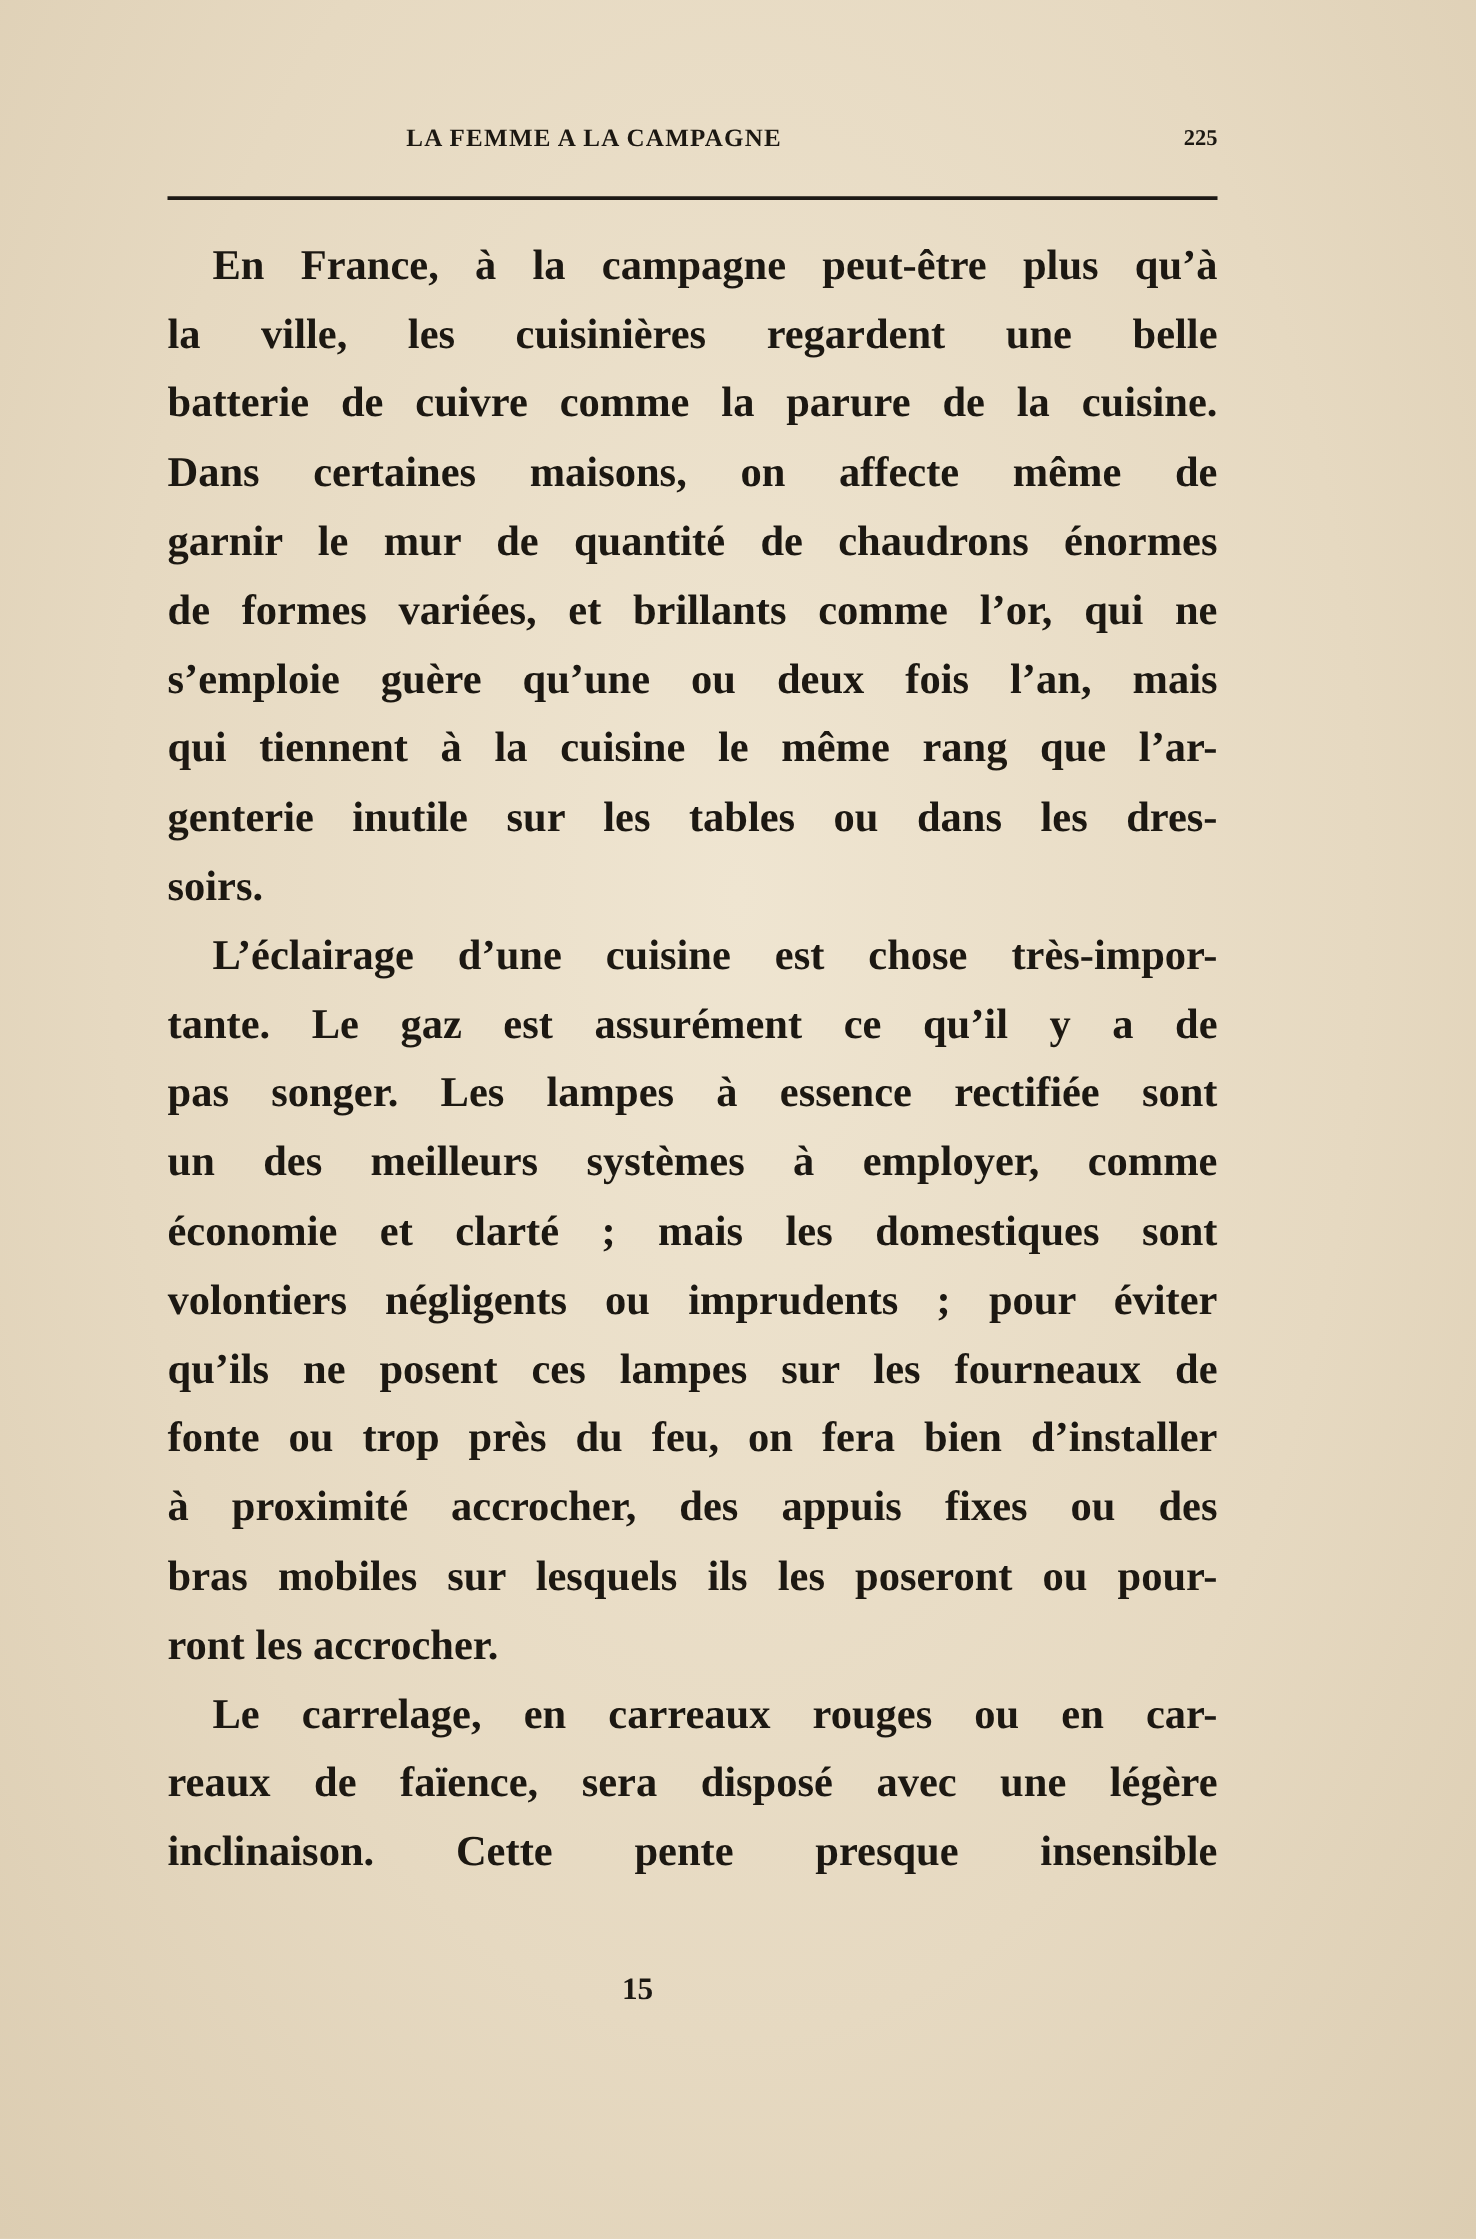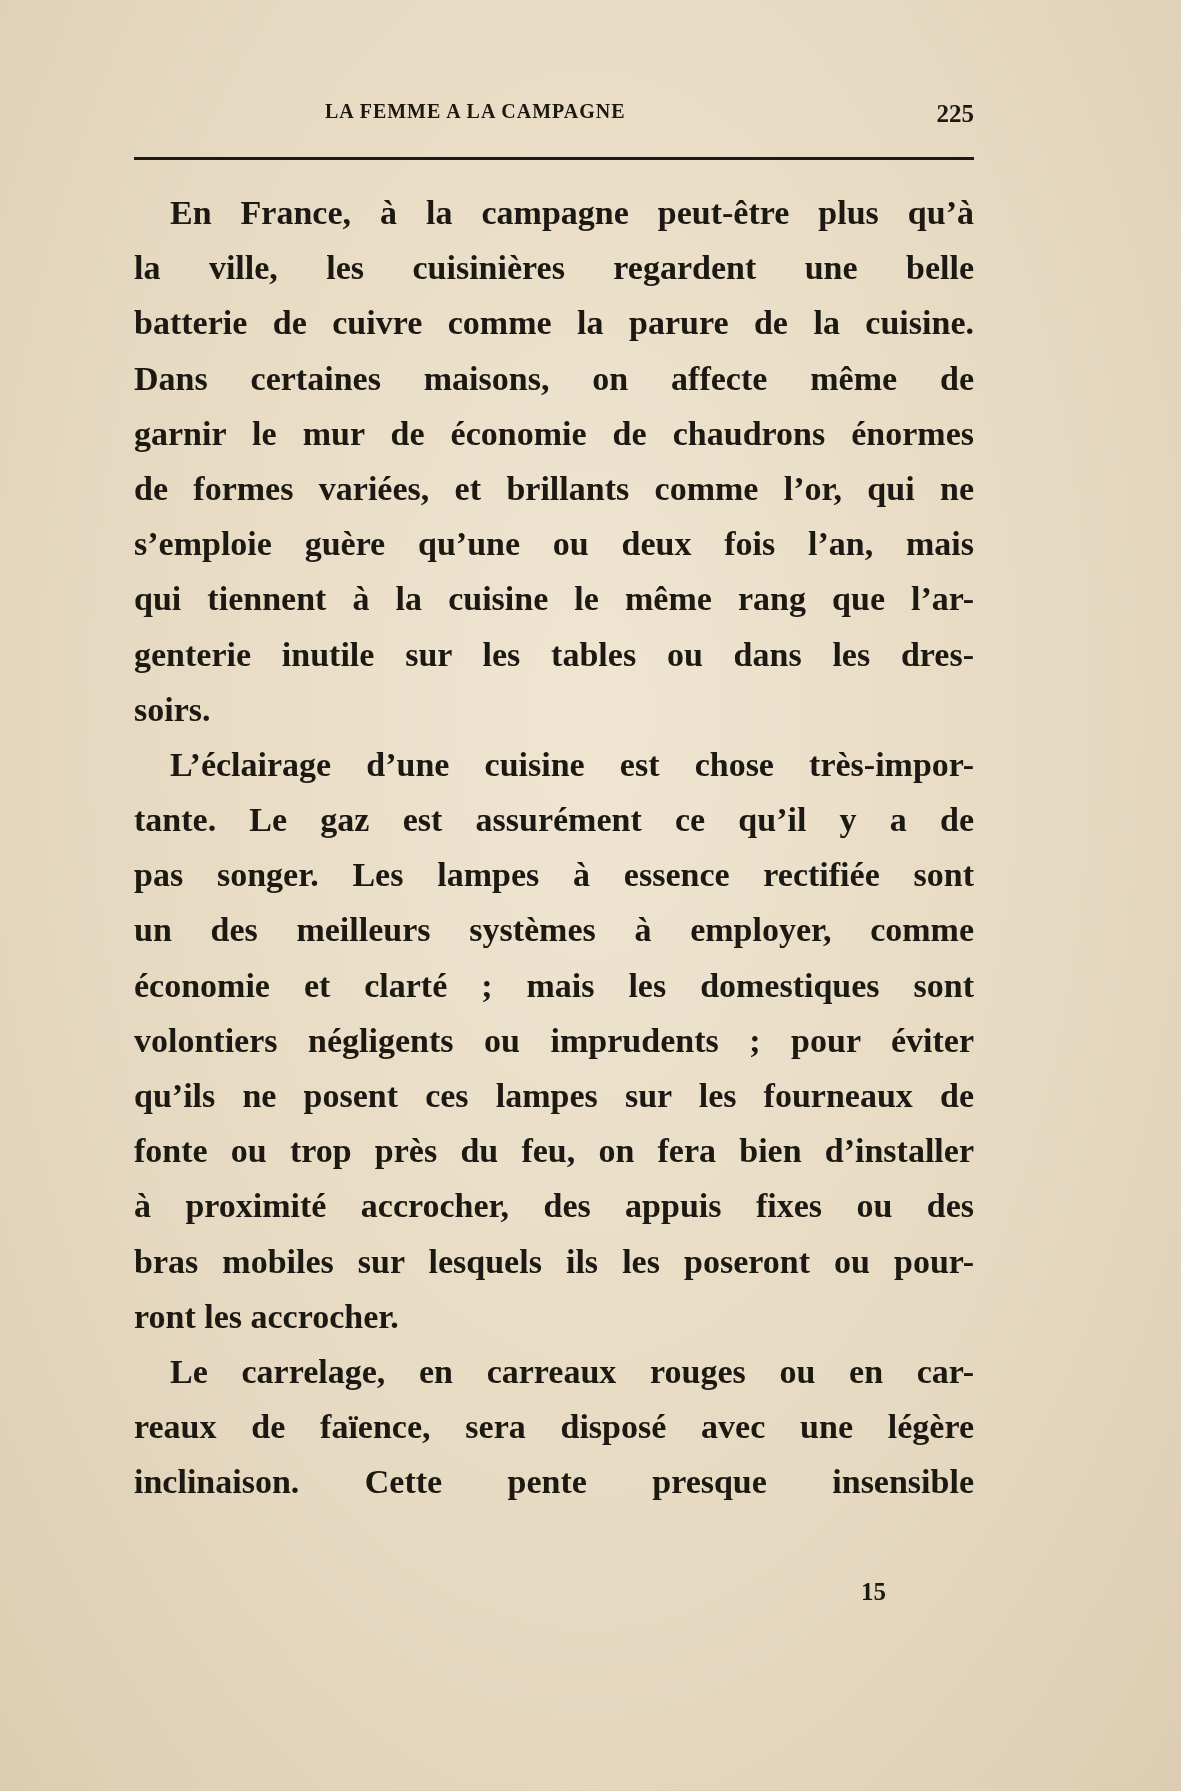--- a/index.html
+++ b/index.html
@@ -13,57 +13,57 @@
   }
   .page { position: absolute; left: 134px; top: 0; width: 840px; }
   .running-head {
     position: absolute; top: 100px; left: 0; width: 840px; height: 40px;
   }
   .running-title {
     position: absolute; left: 191px; top: 0;
     font-size: 20px; letter-spacing: 1px; font-weight: bold;
   }
   .page-number {
-    position: absolute; right: 0; top: 0; font-size: 25px; font-weight: bold;
+    position: absolute; right: 0; top: 0; font-size: 18px; font-weight: bold;
   }
   .head-rule {
     position: absolute; top: 157px; left: 0; width: 840px; height: 3px;
     background: #1d1915;
   }
   .body-text { position: absolute; top: 185px; left: 0; width: 840px; }
   .line {
     height: 55.2px; line-height: 55.2px; font-size: 34px;
     text-align: justify; text-align-last: justify; white-space: nowrap;
     overflow: hidden;
     font-weight: bold;
   }
   .line.indent { padding-left: 36px; }
   .line.last { text-align-last: left; }
   .signature {
     position: absolute; top: 1578px; right: 0; width: 840px;
-    text-align: right; padding-right: 88px; box-sizing: border-box;
+    text-align: center; padding-right: 88px; box-sizing: border-box;
     font-size: 25px; font-weight: bold;
   }
 </style>
 </head>
 <body>
 
 <div class="page">
   <div class="running-head">
     <span class="running-title">LA FEMME A LA CAMPAGNE</span>
     <span class="page-number">225</span>
   </div>
   <div class="head-rule"></div>
 
   <div class="body-text" id="body-text">
       <div class="line indent">En France, à la campagne peut-être plus qu’à</div>
       <div class="line">la ville, les cuisinières regardent une belle</div>
       <div class="line">batterie de cuivre comme la parure de la cuisine.</div>
       <div class="line">Dans certaines maisons, on affecte même de</div>
-      <div class="line">garnir le mur de économie de chaudrons énormes</div>
+      <div class="line">garnir le mur de quantité de chaudrons énormes</div>
       <div class="line">de formes variées, et brillants comme l’or, qui ne</div>
       <div class="line">s’emploie guère qu’une ou deux fois l’an, mais</div>
       <div class="line">qui tiennent à la cuisine le même rang que l’ar-</div>
       <div class="line">genterie inutile sur les tables ou dans les dres-</div>
       <div class="line last">soirs.</div>
       <div class="line indent">L’éclairage d’une cuisine est chose très-impor-</div>
       <div class="line">tante. Le gaz est assurément ce qu’il y a de</div>
       <div class="line">pas songer. Les lampes à essence rectifiée sont</div>
       <div class="line">un des meilleurs systèmes à employer, comme</div>
       <div class="line">économie et clarté ; mais les domestiques sont</div>

